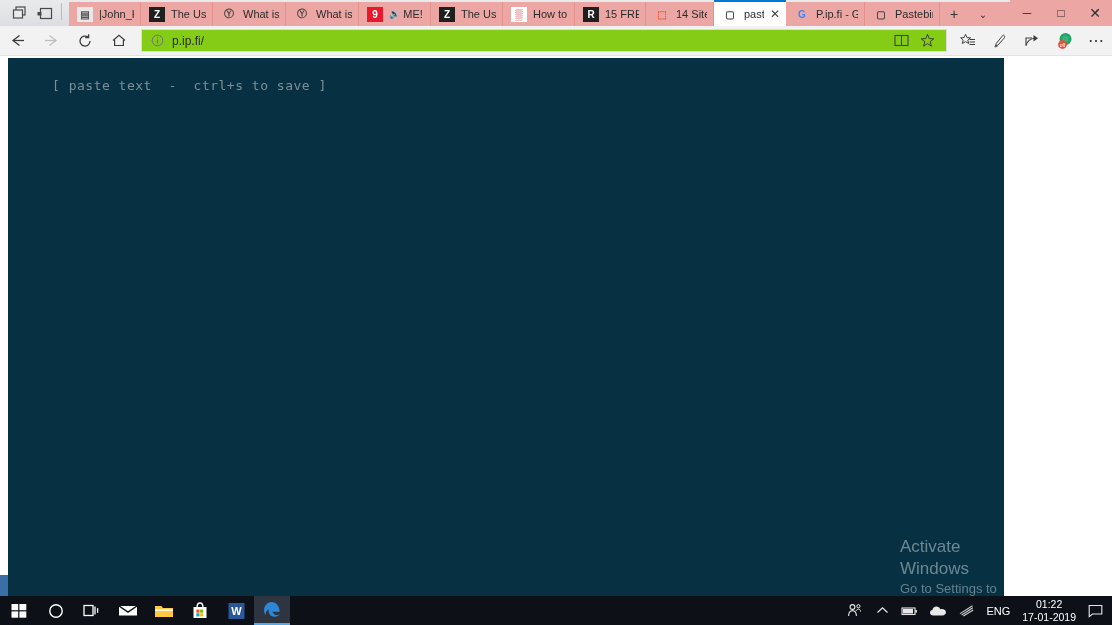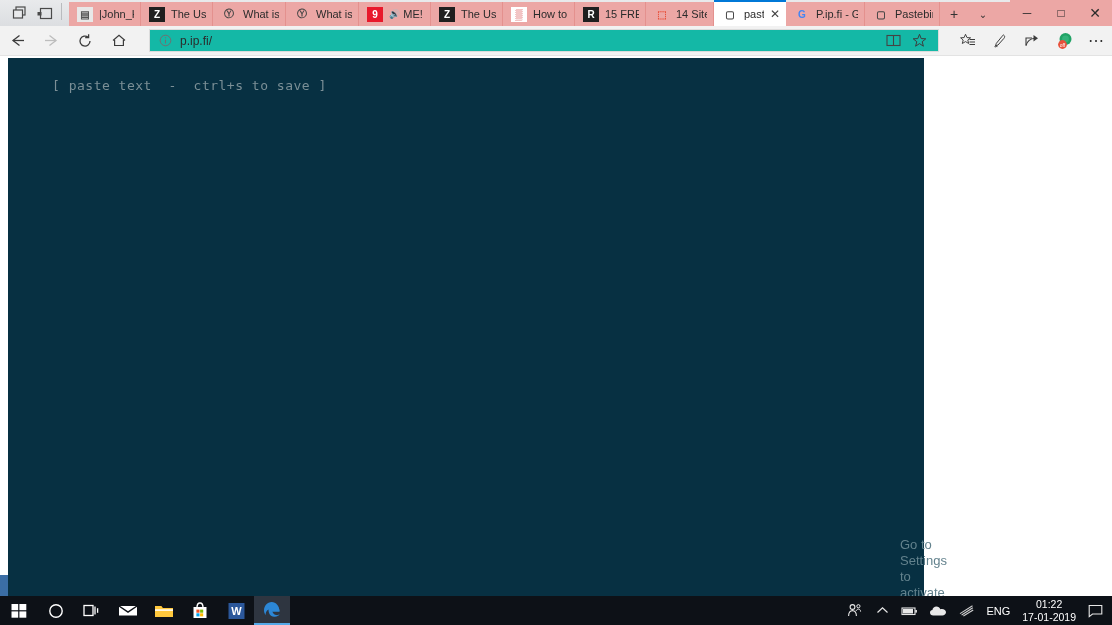--- a/index.html
+++ b/index.html
@@ -103,22 +103,22 @@
   }
   .navbtn {
     width: 34px; height: 29px;
     display: flex; align-items: center; justify-content: center;
     color: #3c3c3c; cursor: default;
   }
   .navbtn.dim { color: #b9b9b9; }
   .urlbar {
     flex: 1;
     height: 23px;
-    margin: 0 13px;
-    background: #14b8a6;
+    margin: 0 5px;
+    background: #84cc16;
     border: 1px solid #dcdcdc;
     display: flex; align-items: center;
     padding: 1px 6px;
     box-sizing: border-box;
   }
   .url-info { width: 18px; display: flex; align-items: center; justify-content: center; color: #707070; }
   .url-text {
     flex: 1; font-size: 12px; color: #2b2b2b; padding-left: 6px;
     font-family: "Liberation Sans", sans-serif;
   }
@@ -132,21 +132,21 @@
 
   
   .page {
     position: absolute; left: 0; top: 56px;
     width: 1112px; height: 540px;
     background: #ffffff;
     overflow: hidden;
   }
   .page-inner {
     position: absolute; left: 8px; top: 2px;
-    width: 916px; height: 538px;
+    width: 996px; height: 538px;
     background: #073042;
   }
   .paste-placeholder {
     position: absolute; left: 44px; top: 20px;
     font-family: "DejaVu Sans Mono", "Liberation Mono", monospace;
     font-size: 13px;
     letter-spacing: 0.5px;
     color: #7b8f96;
     white-space: pre;
   }
@@ -367,20 +367,21 @@
       </svg>
     </div>
     <div class="tb-icon">⋯</div>
   </div>
 
   <div class="page">
     <div class="page-inner">
       <div class="paste-placeholder">[ paste text  -  ctrl+s to save ]</div>
 
       <div class="watermark">
+        <div class="wm-title">Activate Windows</div>
         <div class="wm-sub">Go to Settings to activate Windows.</div>
       </div>
     </div>
     <div class="left-accent"></div>
   </div>
 
   <div class="taskbar">
     <div class="tb-start">
       <svg width="16" height="16" viewBox="0 0 16 16">
         <rect x="0.5" y="1" width="6.7" height="6.2" fill="#ffffff"></rect>

